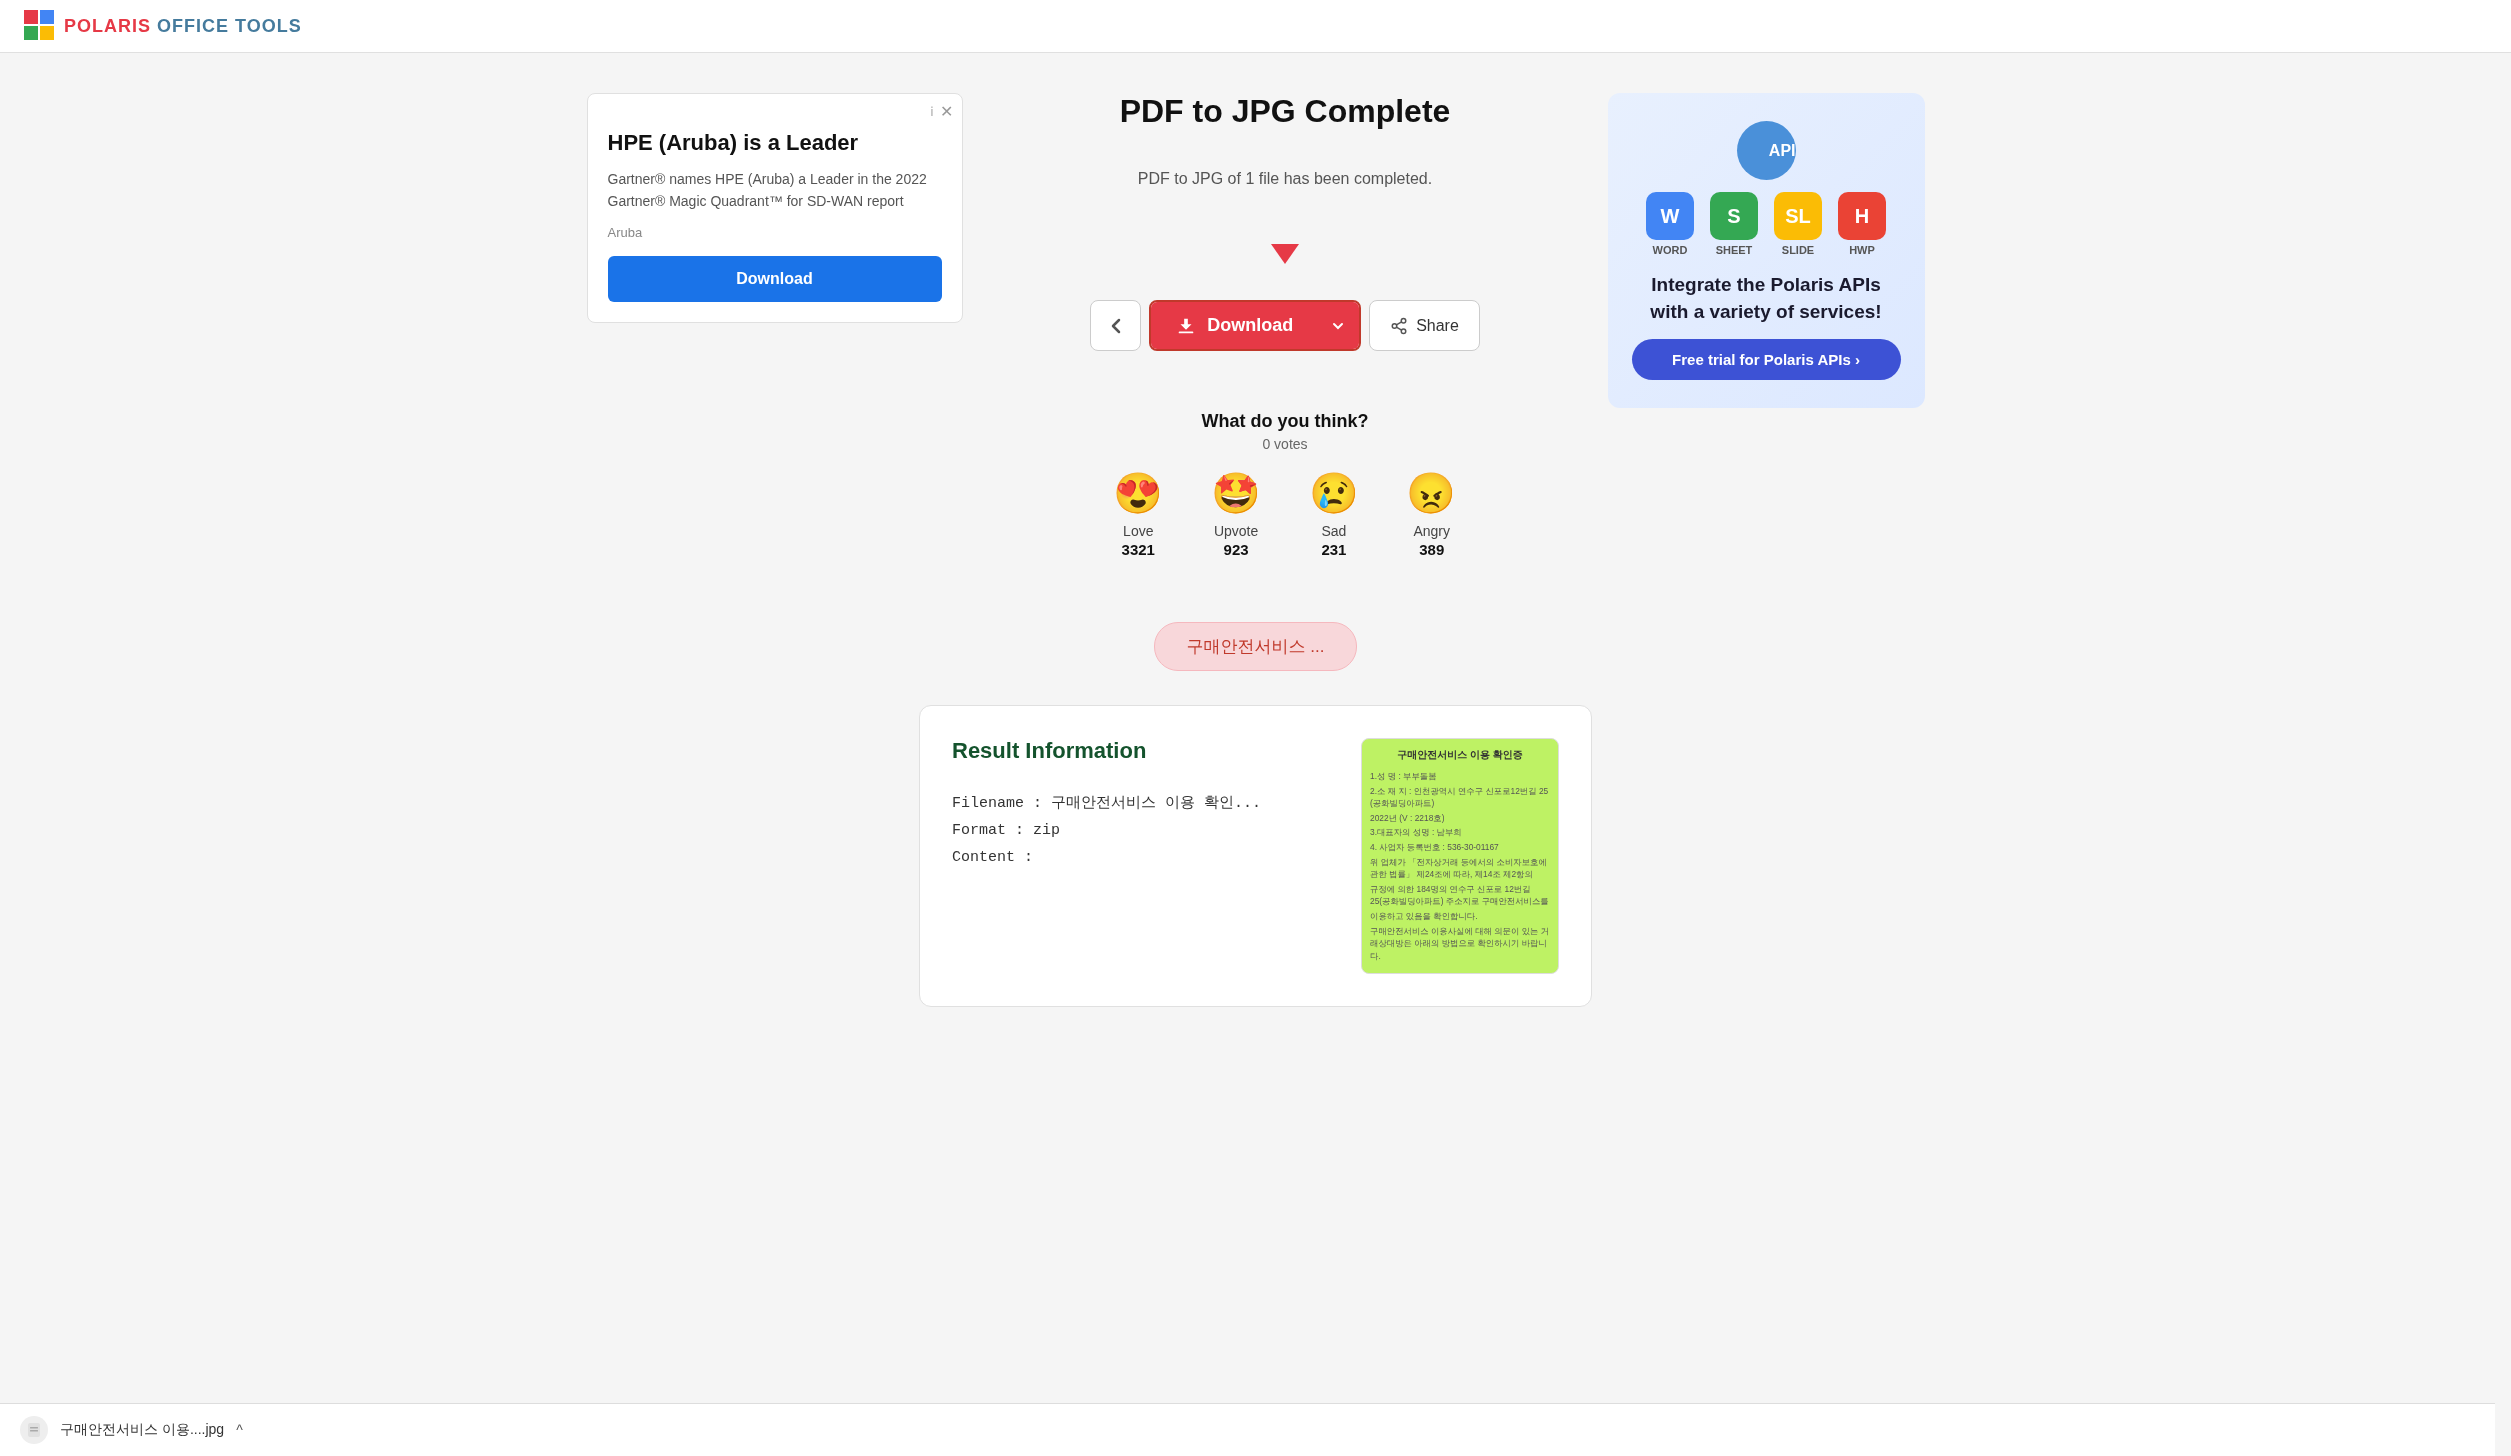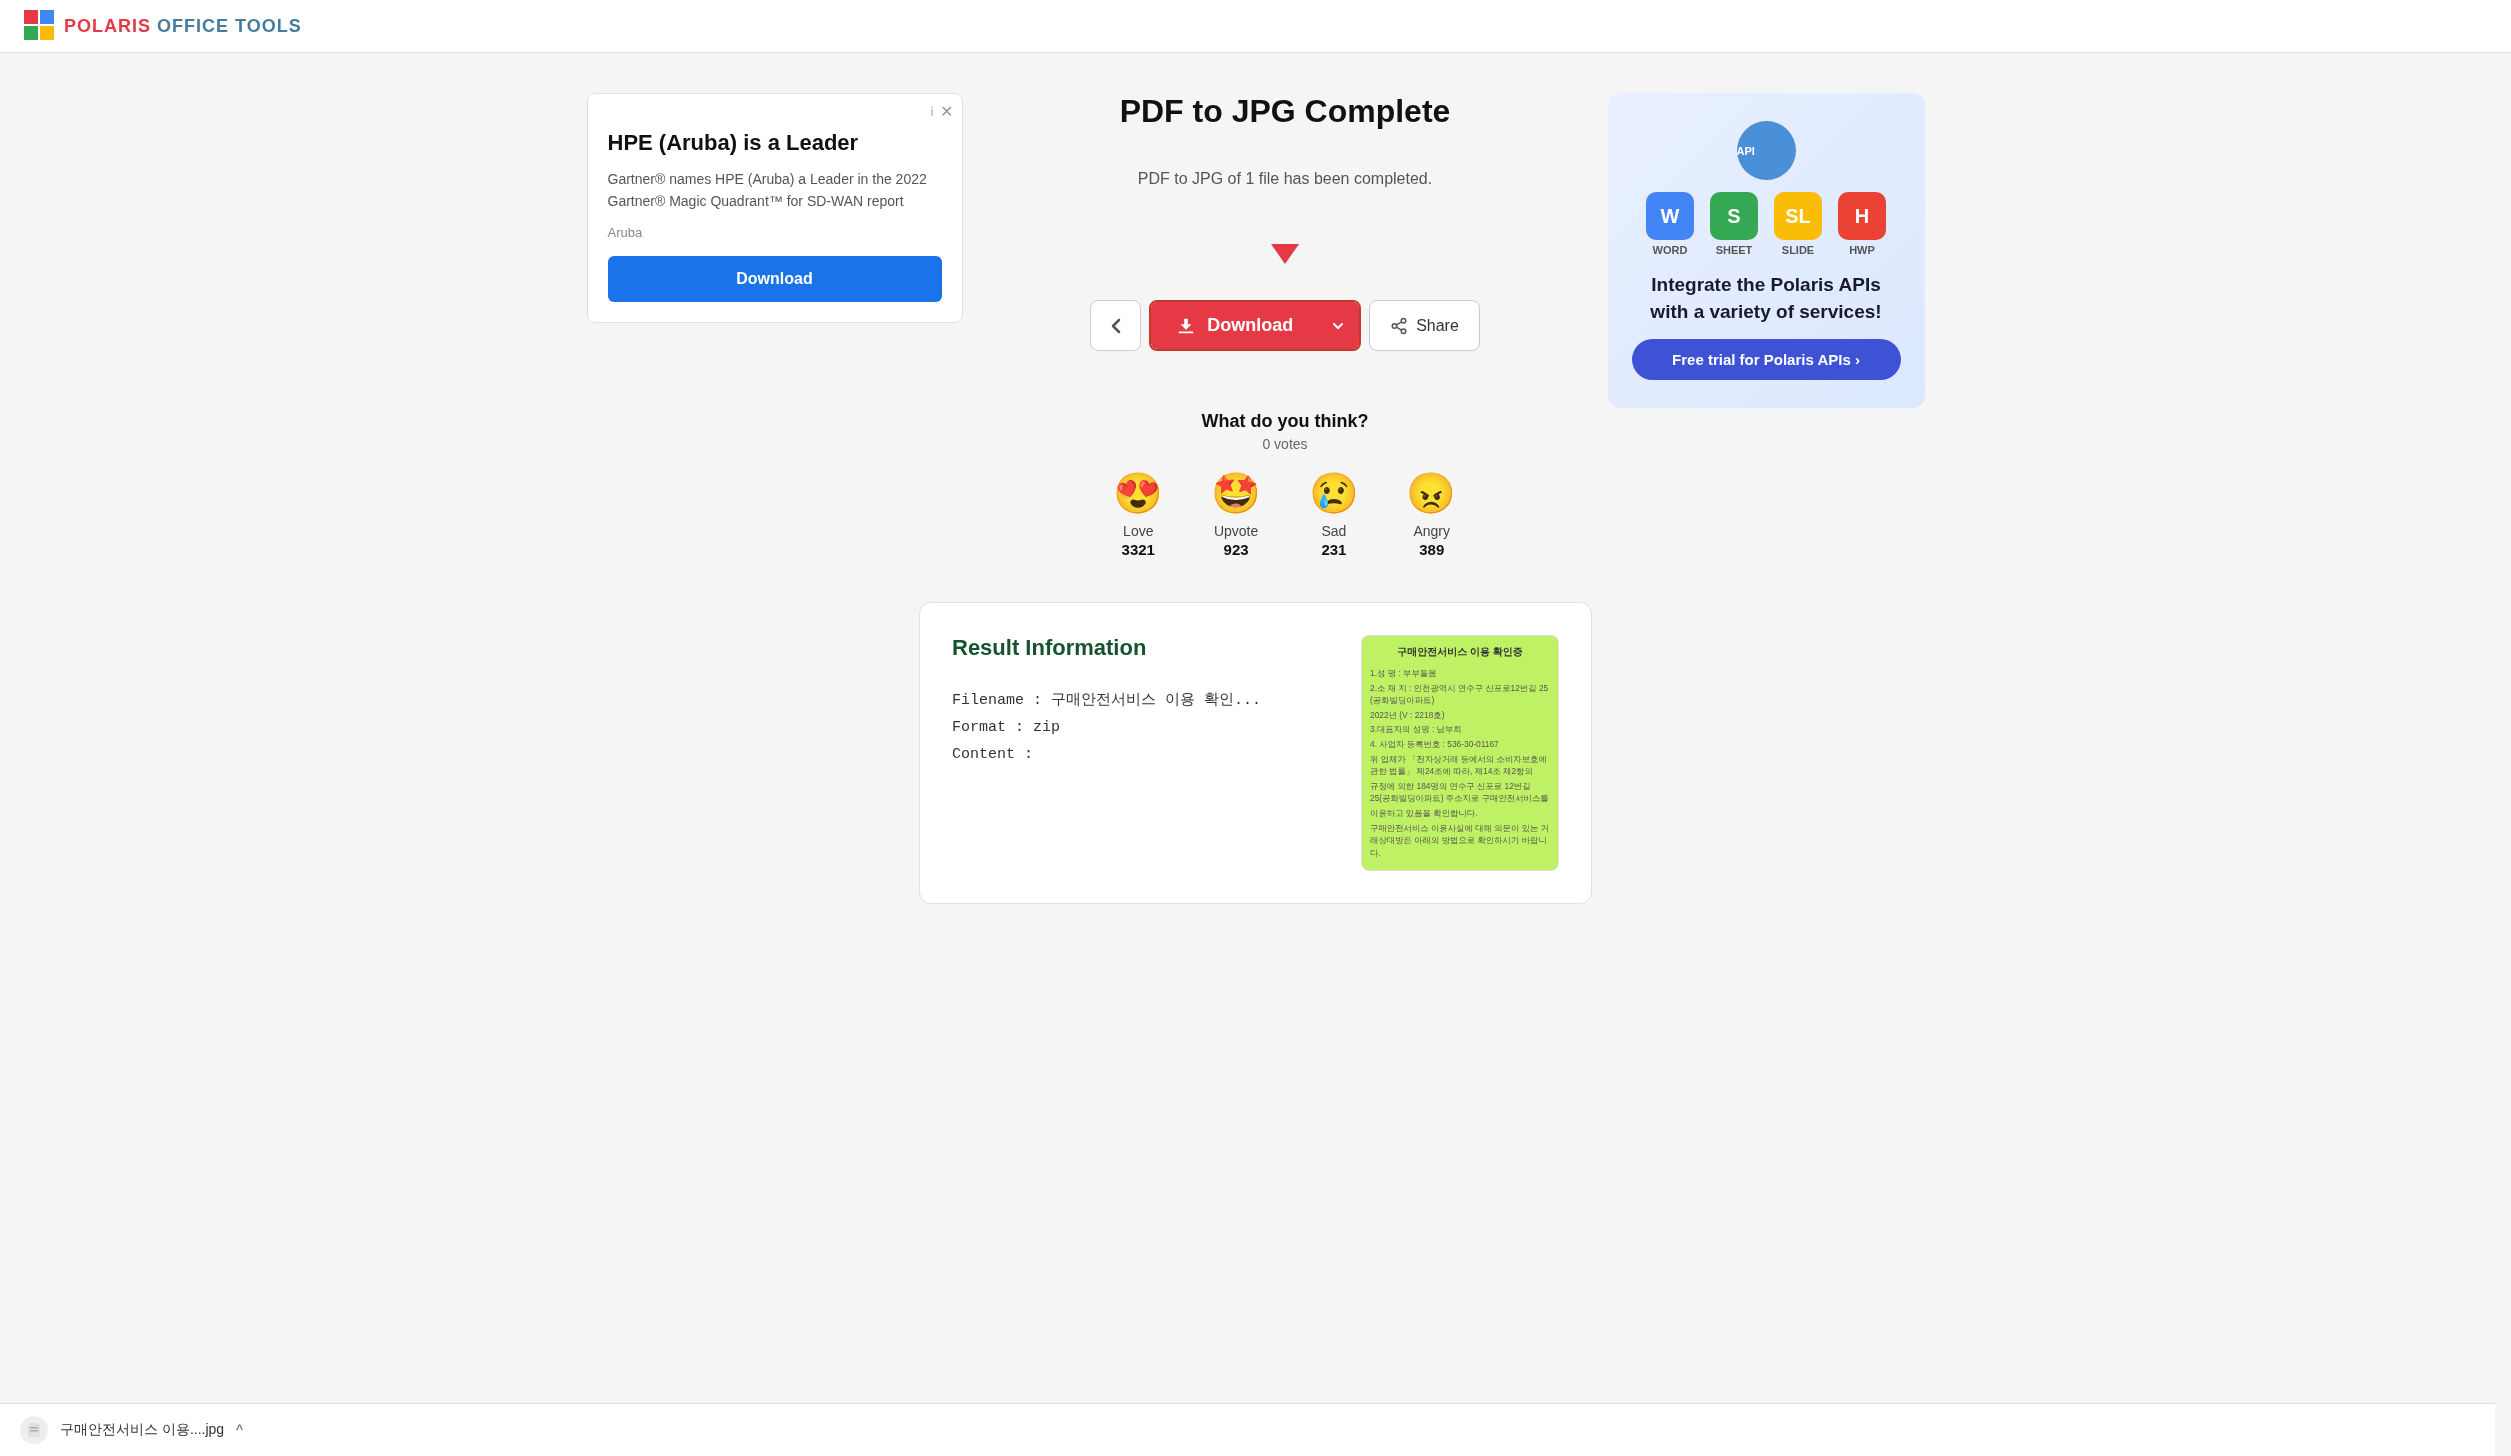--- a/index.html
+++ b/index.html
@@ -326,23 +326,23 @@
       justify-content: center;
       margin-bottom: 12px;
     }
     .api-cloud {
       background: #4a90d9;
       border-radius: 50%;
       width: 59px;
       height: 59px;
       display: flex;
       align-items: center;
-      justify-content: flex-start;
+      justify-content: flex-end;
       color: #fff;
-      font-size: 11px;
+      font-size: 16px;
       font-weight: 700;
     }
     .api-icons-row {
       display: flex;
       justify-content: center;
       gap: 16px;
       margin-bottom: 16px;
     }
     .api-icon-item {
       display: flex;
@@ -561,20 +561,23 @@
           <div class="api-icon-item">
       <div class="api-icon-box hwp">H</div>
       <span class="api-icon-label">HWP</span>
     </div>
         </div>
       <div class="api-title">Integrate the Polaris APIs with a variety of services!</div>
       <button class="api-trial-btn">Free trial for Polaris APIs ›</button>
     </div>
   </div>
 
+  <div class="promo-row">
+    <button class="promo-btn">구매안전서비스 ...</button>
+  </div>
 
   <div class="result-section">
     <div class="result-card">
       <div class="result-info">
         <div class="result-title">Result Information</div>
         <div class="result-row">Filename : 구매안전서비스 이용 확인...</div>
         <div class="result-row">Format : zip</div>
         <div class="result-row">Content :</div>
       </div>
       <div class="result-preview">

